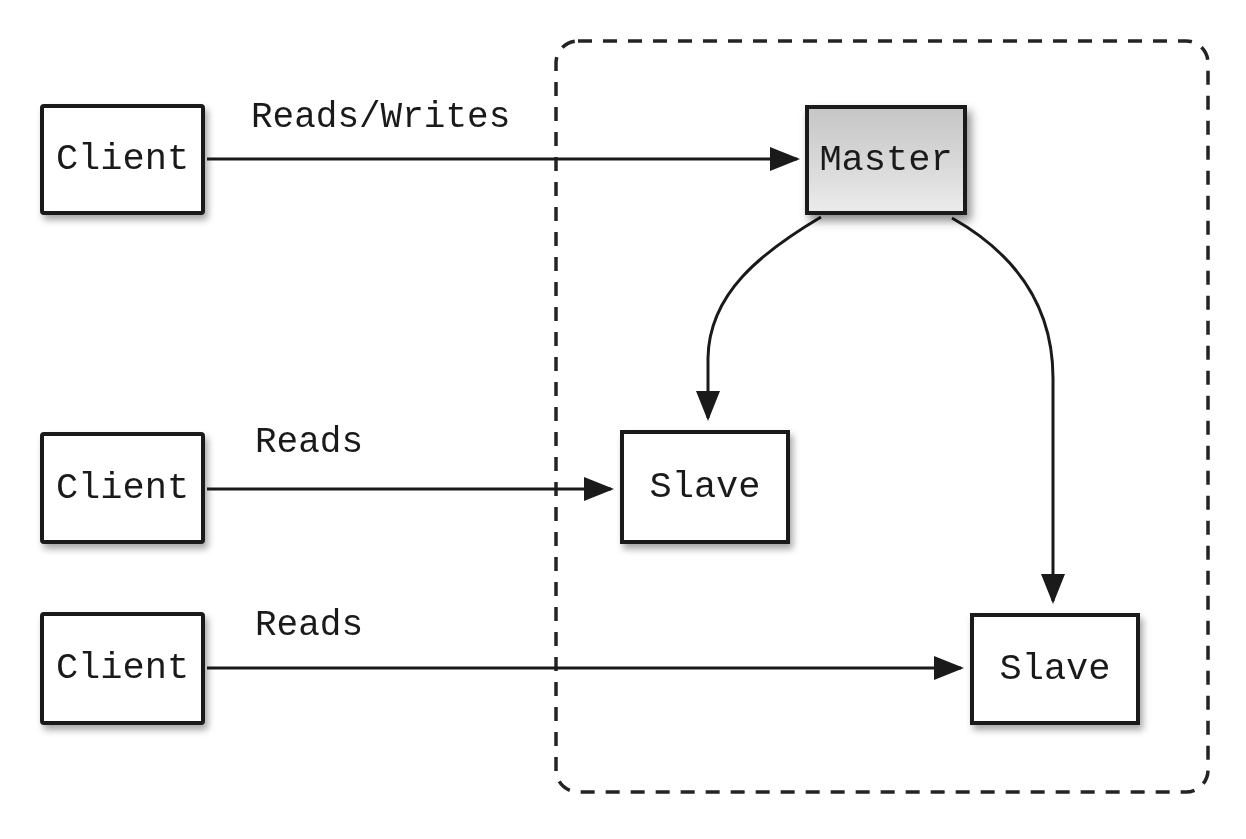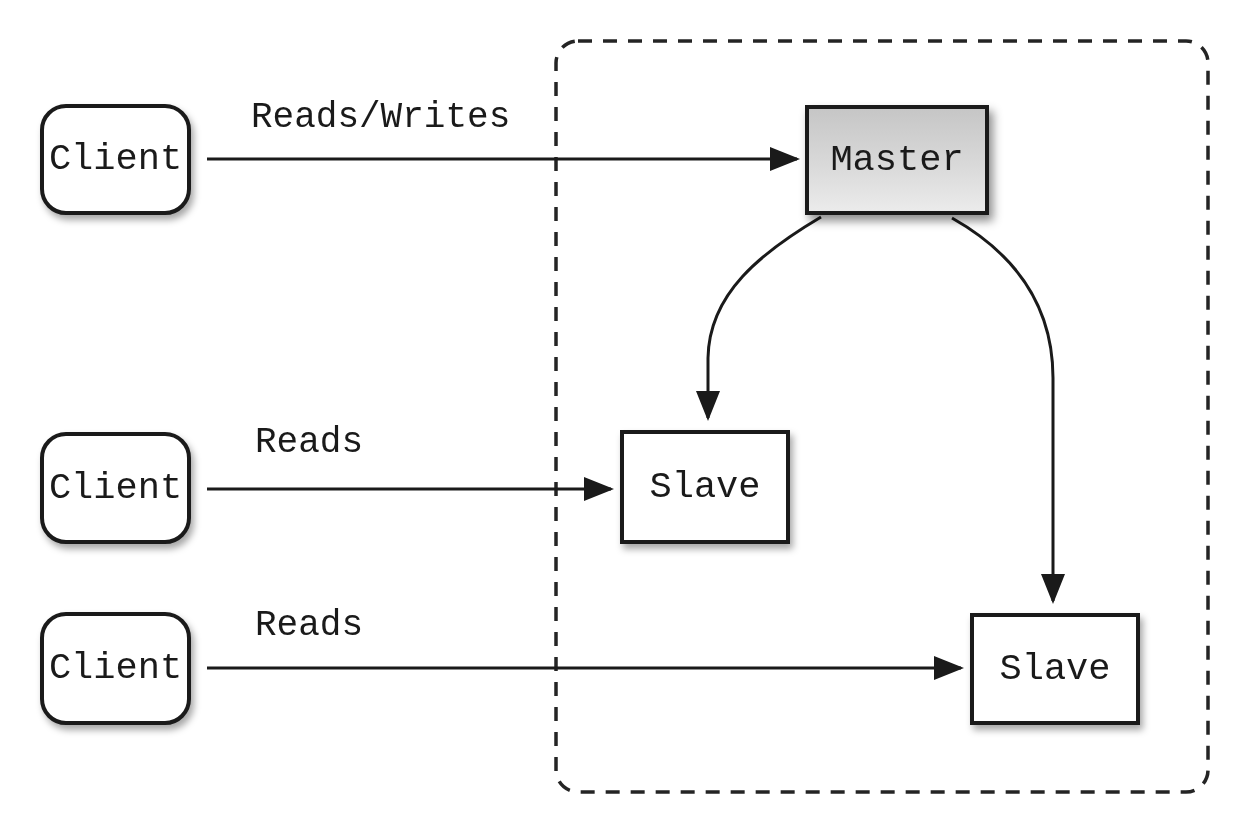--- a/index.html
+++ b/index.html
@@ -29,31 +29,31 @@
     align-items: center;
     justify-content: center;
     background: #ffffff;
     border: 4px solid #1a1a1a;
     box-sizing: border-box;
     font-size: 37px;
     line-height: 1;
     box-shadow: 3px 5px 7px rgba(0,0,0,0.35);
   }
   .node.client {
-    border-radius: 26px;
+    border-radius: 4px;
     left: 40px;
-    width: 151px;
+    width: 165px;
   }
   .node.client1 { top: 104px; height: 111px; }
   .node.client2 { top: 432px; height: 112px; }
   .node.client3 { top: 612px; height: 113px; }
   .node.master {
     left: 805px;
     top: 105px;
-    width: 184px;
+    width: 162px;
     height: 110px;
     background: linear-gradient(to bottom, #c6c6c6 0%, #d9d9d9 55%, #ebebeb 100%);
     box-shadow: 4px 6px 9px rgba(0,0,0,0.45);
     text-align: center;
   }
   .node.slave1 {
     left: 620px;
     top: 430px;
     width: 170px;
     height: 114px;

